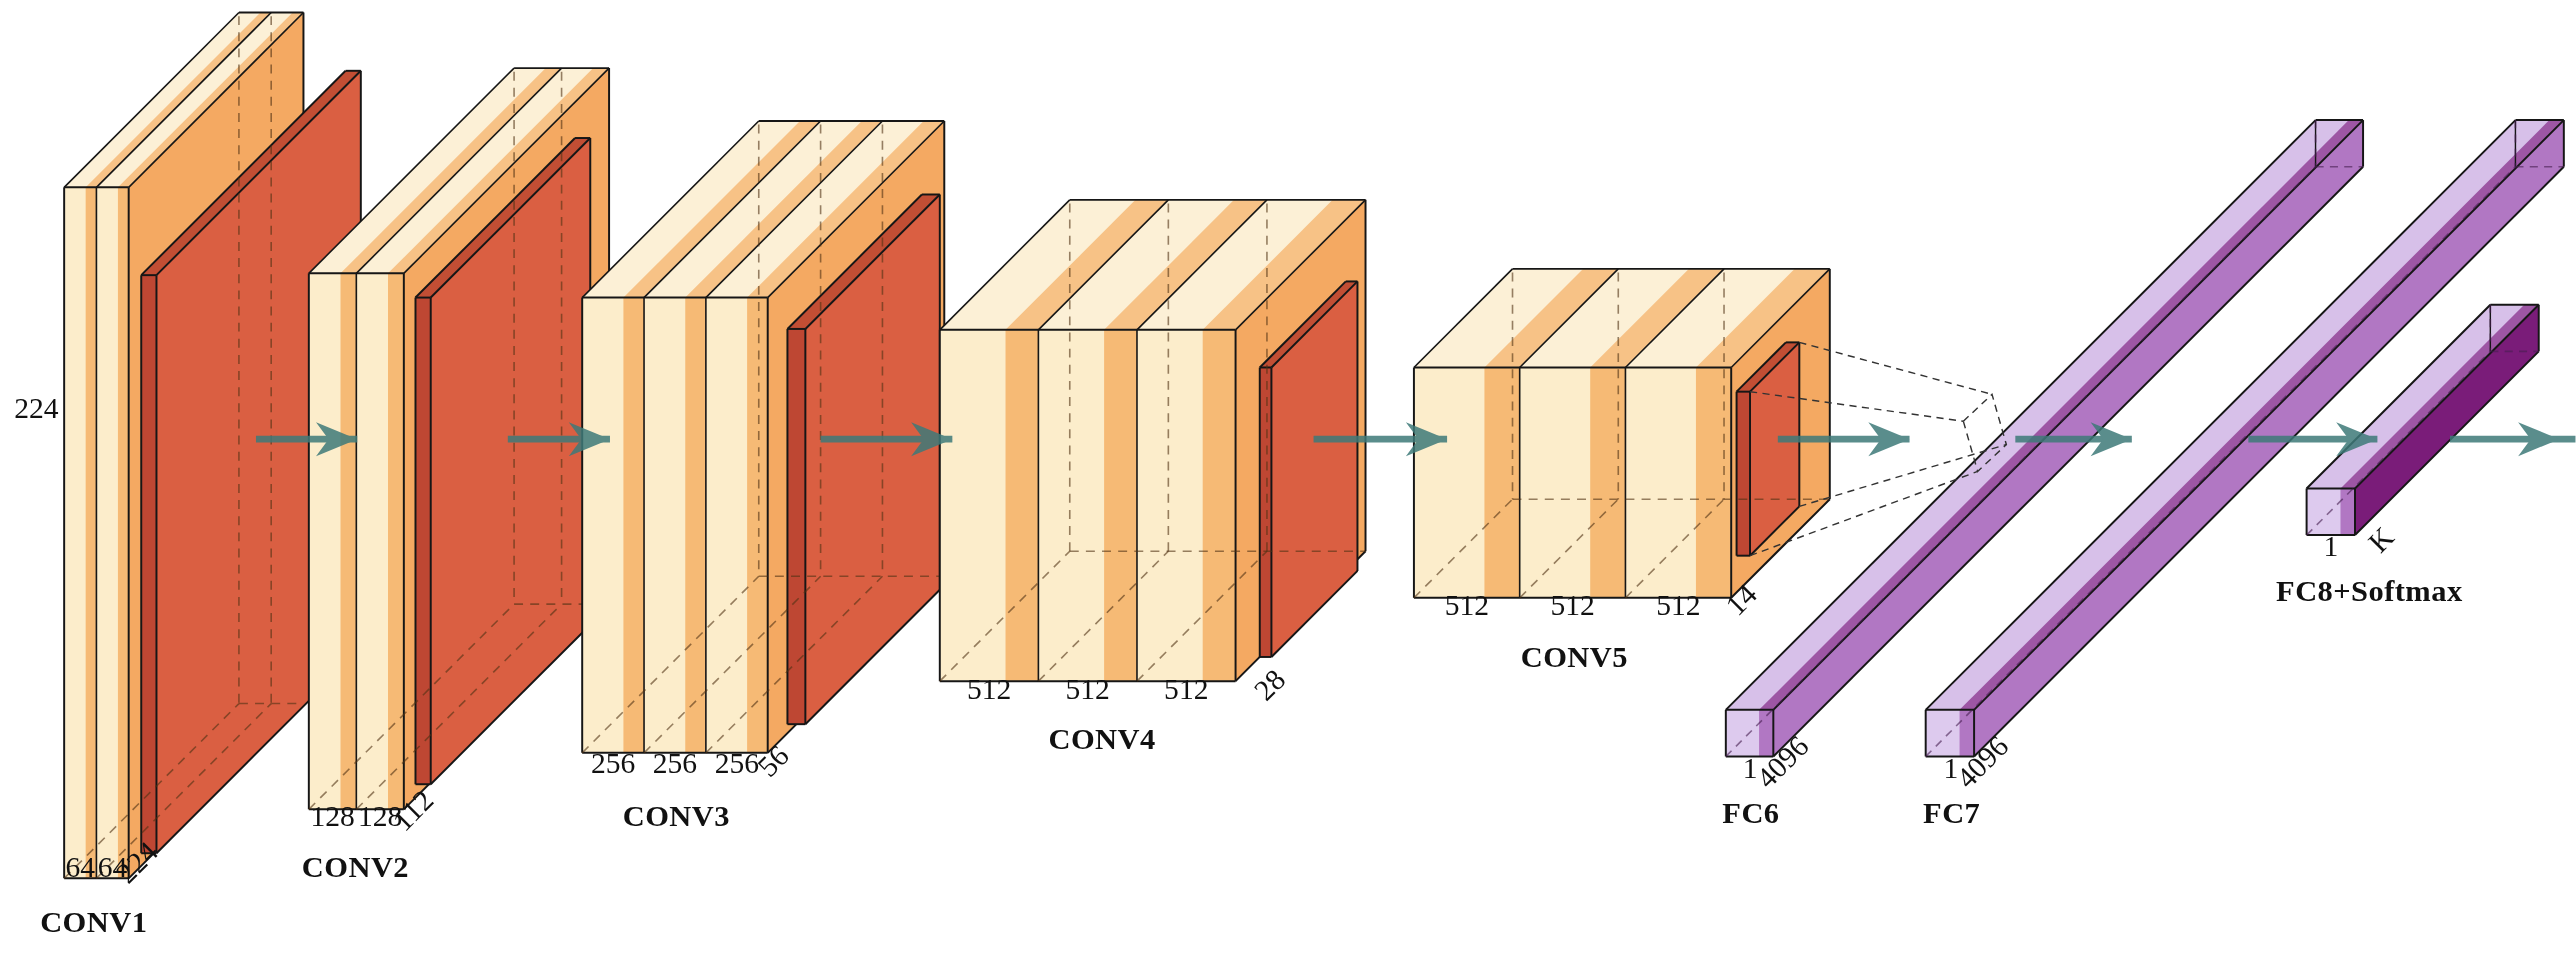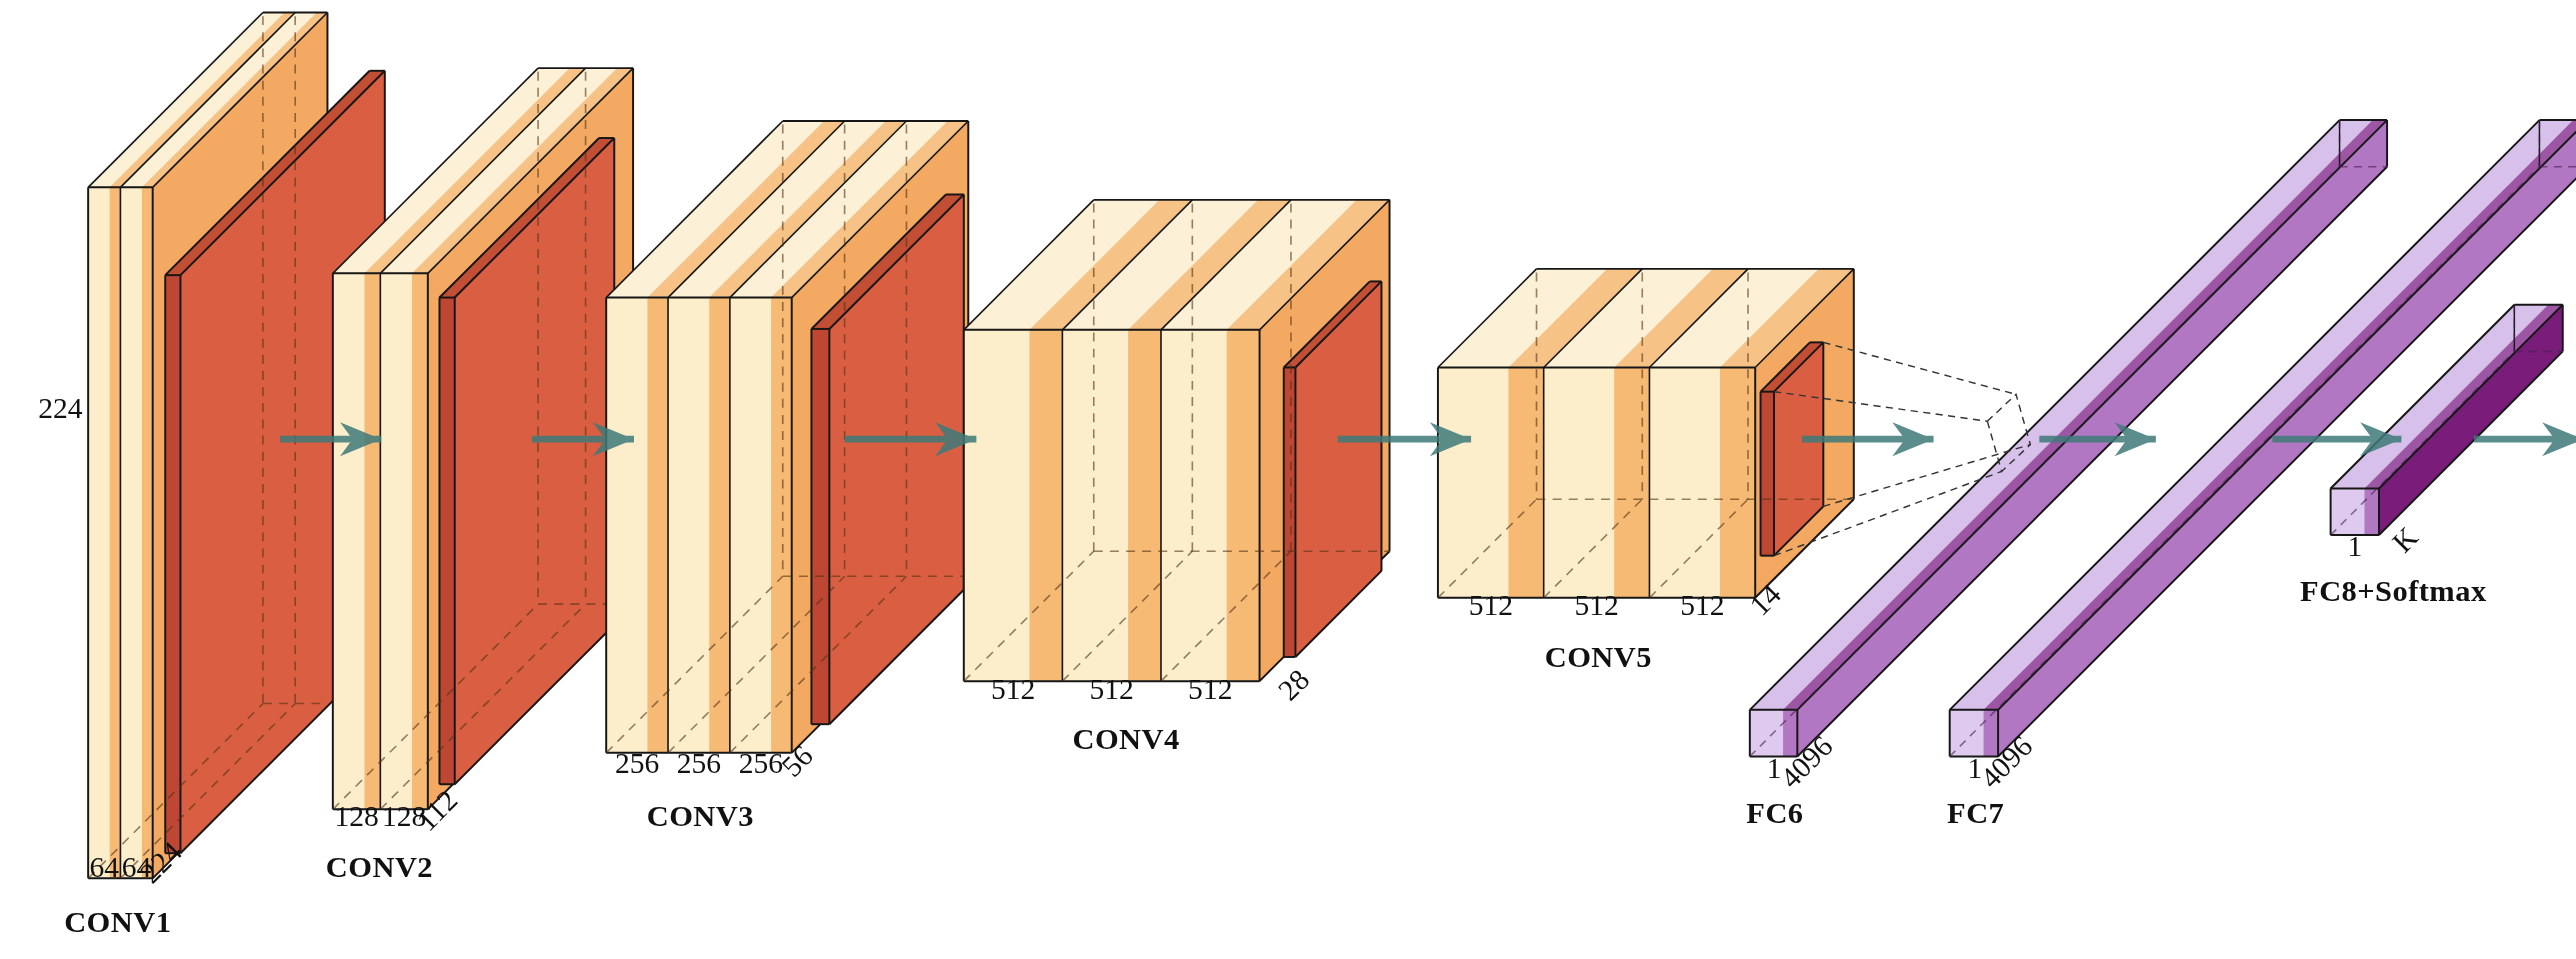--- a/index.html
+++ b/index.html
@@ -1,16 +1,16 @@
 <!DOCTYPE html>
 <html style="font-size:14.3px"><head>
 <meta charset="utf-8">
 <style>
   html,body{margin:0;padding:0;background:#ffffff;width:2576px;height:959px;overflow:hidden;}
-  .canvas{position:relative;width:2503px;height:959px;background:#fff;padding-left:24px;}
+  .canvas{position:relative;width:2503px;height:959px;background:#fff;}
   svg{display:block;}
   text{font-family:"Liberation Serif","DejaVu Serif",serif;fill:#111;}
   .dimnum{font-size:33px;}
   .grouplabel{font-size:34px;font-weight:bold;letter-spacing:.5px;}
 </style>
 </head>
 <body>
 
 <div class="canvas">
   <svg id="diagram" width="2576" height="959" viewBox="0 0 2873 1070" xmlns="http://www.w3.org/2000/svg">

